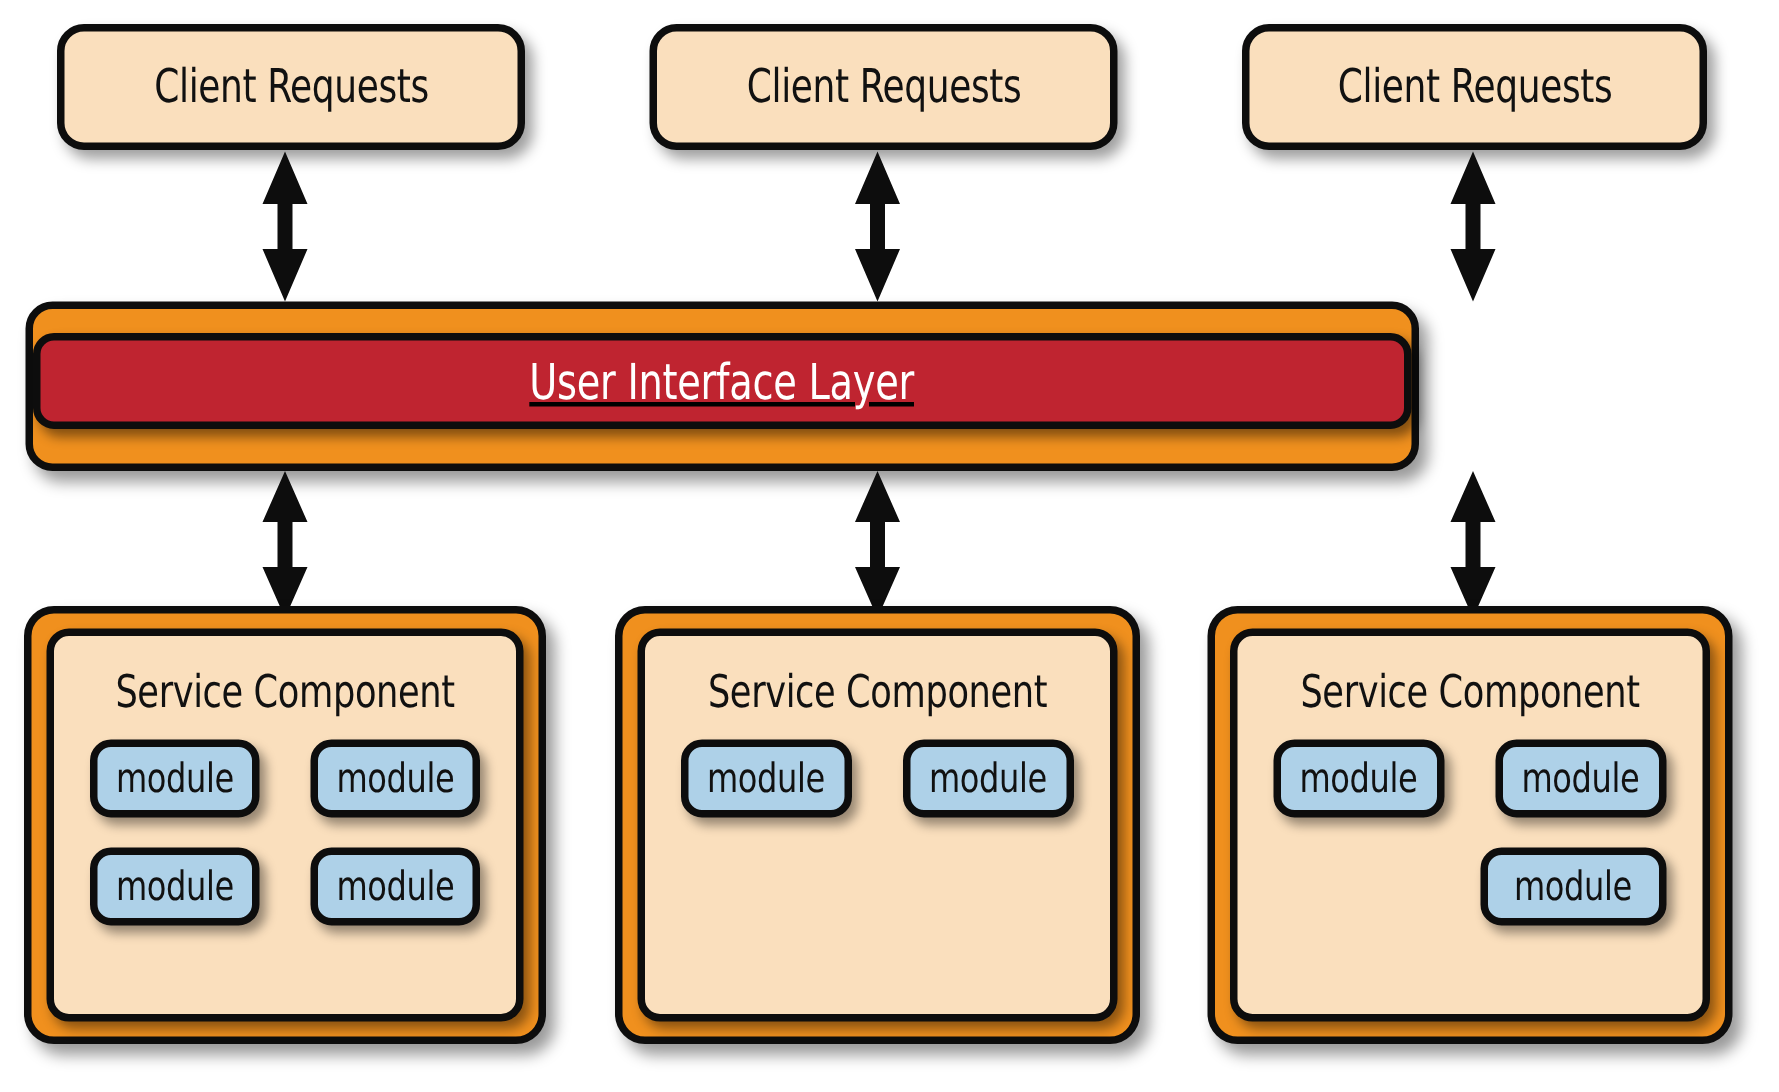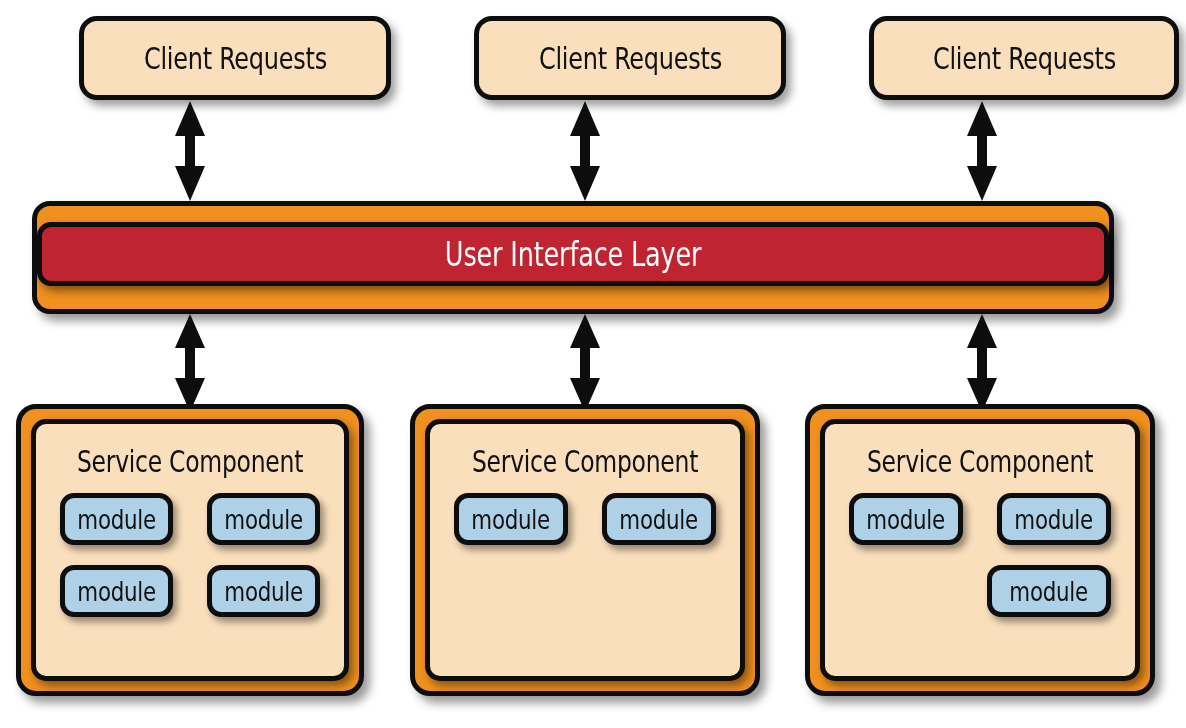--- a/index.html
+++ b/index.html
@@ -22,21 +22,20 @@
   .client-box {
     position: absolute;
     background: #fadfbd;
     border: 5px solid #0d0d0d;
     border-radius: 18px;
     box-shadow: 5px 6px 9px rgba(0,0,0,0.38);
     display: flex;
     align-items: center;
     justify-content: center;
     box-sizing: border-box;
-    margin-left: 41px;
   }
   .client-box .label {
     font-family: "DejaVu Sans Condensed", "Liberation Sans Narrow", "Liberation Sans", sans-serif;
     font-size: 31px;
     font-weight: 400;
     color: #111111;
     letter-spacing: -0.3px;
     transform: scaleX(0.86);
     white-space: nowrap;
   }
@@ -159,21 +158,21 @@
   <svg class="arrow" style="left:170px; top:100px;" width="40" height="102" viewBox="0 0 40 102">
     <polygon points="20,1 35,36 25,36 25,66 35,66 20,101 5,66 15,66 15,36 5,36" fill="#0d0d0d"></polygon>
   </svg>
   <svg class="arrow" style="left:565px; top:100px;" width="40" height="102" viewBox="0 0 40 102">
     <polygon points="20,1 35,36 25,36 25,66 35,66 20,101 5,66 15,66 15,36 5,36" fill="#0d0d0d"></polygon>
   </svg>
   <svg class="arrow" style="left:962px; top:100px;" width="40" height="102" viewBox="0 0 40 102">
     <polygon points="20,1 35,36 25,36 25,66 35,66 20,101 5,66 15,66 15,36 5,36" fill="#0d0d0d"></polygon>
   </svg>
 
-  <div class="ui-outer" style="left:32px; top:201px; width:1082px; height:113px;">
+  <div class="ui-outer" style="left:17px; top:201px; width:929px; height:113px;text-decoration:underline;">
     <div class="ui-inner" style="margin-top:16px; width:1103px; height:64px;">
       <span class="label">User Interface Layer</span>
     </div>
   </div>
 
   <svg class="arrow" style="left:170px; top:313px;" width="40" height="100" viewBox="0 0 40 100">
     <polygon points="20,1 35,35 25,35 25,65 35,65 20,99 5,65 15,65 15,35 5,35" fill="#0d0d0d"></polygon>
   </svg>
   <svg class="arrow" style="left:565px; top:313px;" width="40" height="100" viewBox="0 0 40 100">
     <polygon points="20,1 35,35 25,35 25,65 35,65 20,99 5,65 15,65 15,35 5,35" fill="#0d0d0d"></polygon>

